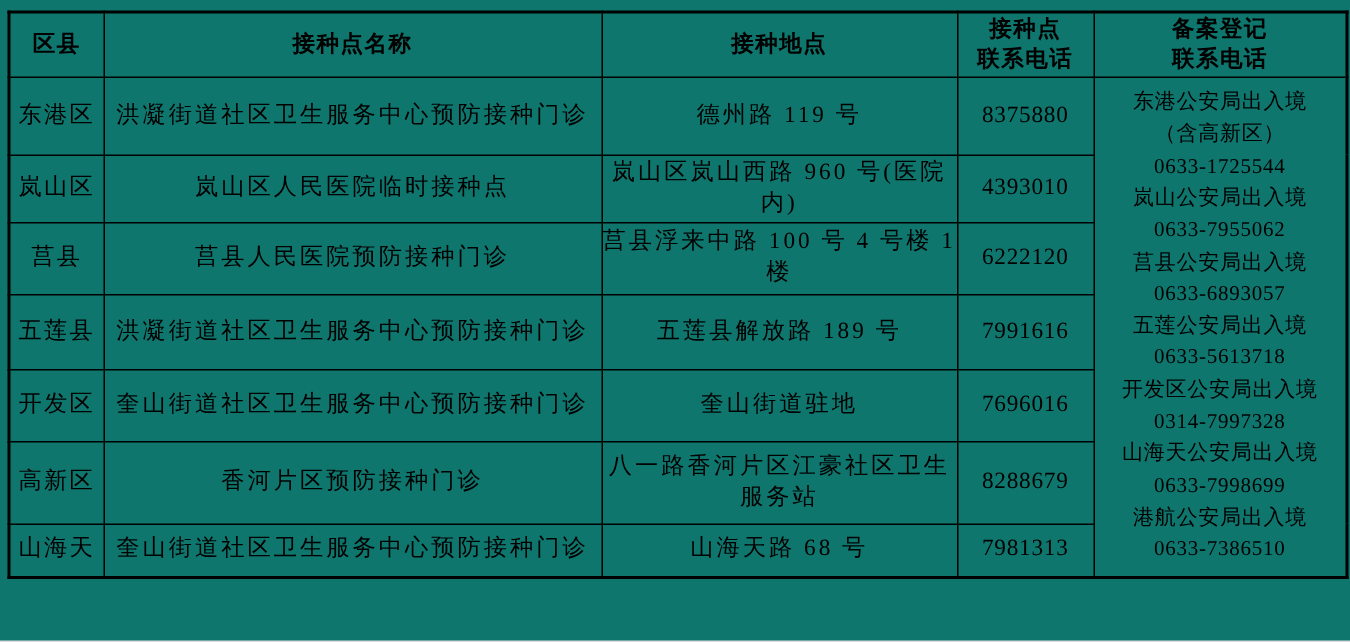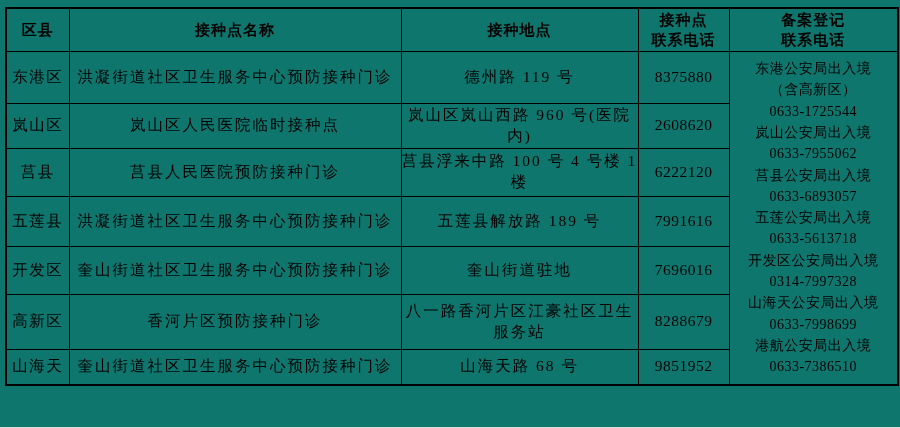--- a/index.html
+++ b/index.html
@@ -112,21 +112,21 @@
           <div class="reg-line">山海天公安局出入境</div>
           <div class="reg-line">0633-7998699</div>
           <div class="reg-line">港航公安局出入境</div>
           <div class="reg-line">0633-7386510</div>
         </td>
       </tr>
       <tr style="height:45px">
         <td class="c-district">岚山区</td>
         <td class="c-site">岚山区人民医院临时接种点</td>
         <td class="c-addr">岚山区岚山西路 960 号(医院内)</td>
-        <td class="c-phone">2608620</td>
+        <td class="c-phone">4393010</td>
       </tr>
       <tr style="height:48px">
         <td class="c-district">莒县</td>
         <td class="c-site">莒县人民医院预防接种门诊</td>
         <td class="c-addr">莒县浮来中路 100 号 4 号楼 1 楼</td>
         <td class="c-phone">6222120</td>
       </tr>
       <tr style="height:50px">
         <td class="c-district">五莲县</td>
         <td class="c-site">洪凝街道社区卫生服务中心预防接种门诊</td>
@@ -142,18 +142,18 @@
       <tr style="height:55px">
         <td class="c-district">高新区</td>
         <td class="c-site">香河片区预防接种门诊</td>
         <td class="c-addr">八一路香河片区江豪社区卫生服务站</td>
         <td class="c-phone">8288679</td>
       </tr>
       <tr style="height:36px">
         <td class="c-district">山海天</td>
         <td class="c-site">奎山街道社区卫生服务中心预防接种门诊</td>
         <td class="c-addr">山海天路 68 号</td>
-        <td class="c-phone">9851952</td>
+        <td class="c-phone">7981313</td>
       </tr>
     </tbody>
   </table>
   <div class="bottom-edge"></div>
 </div>
 
 </body></html>

